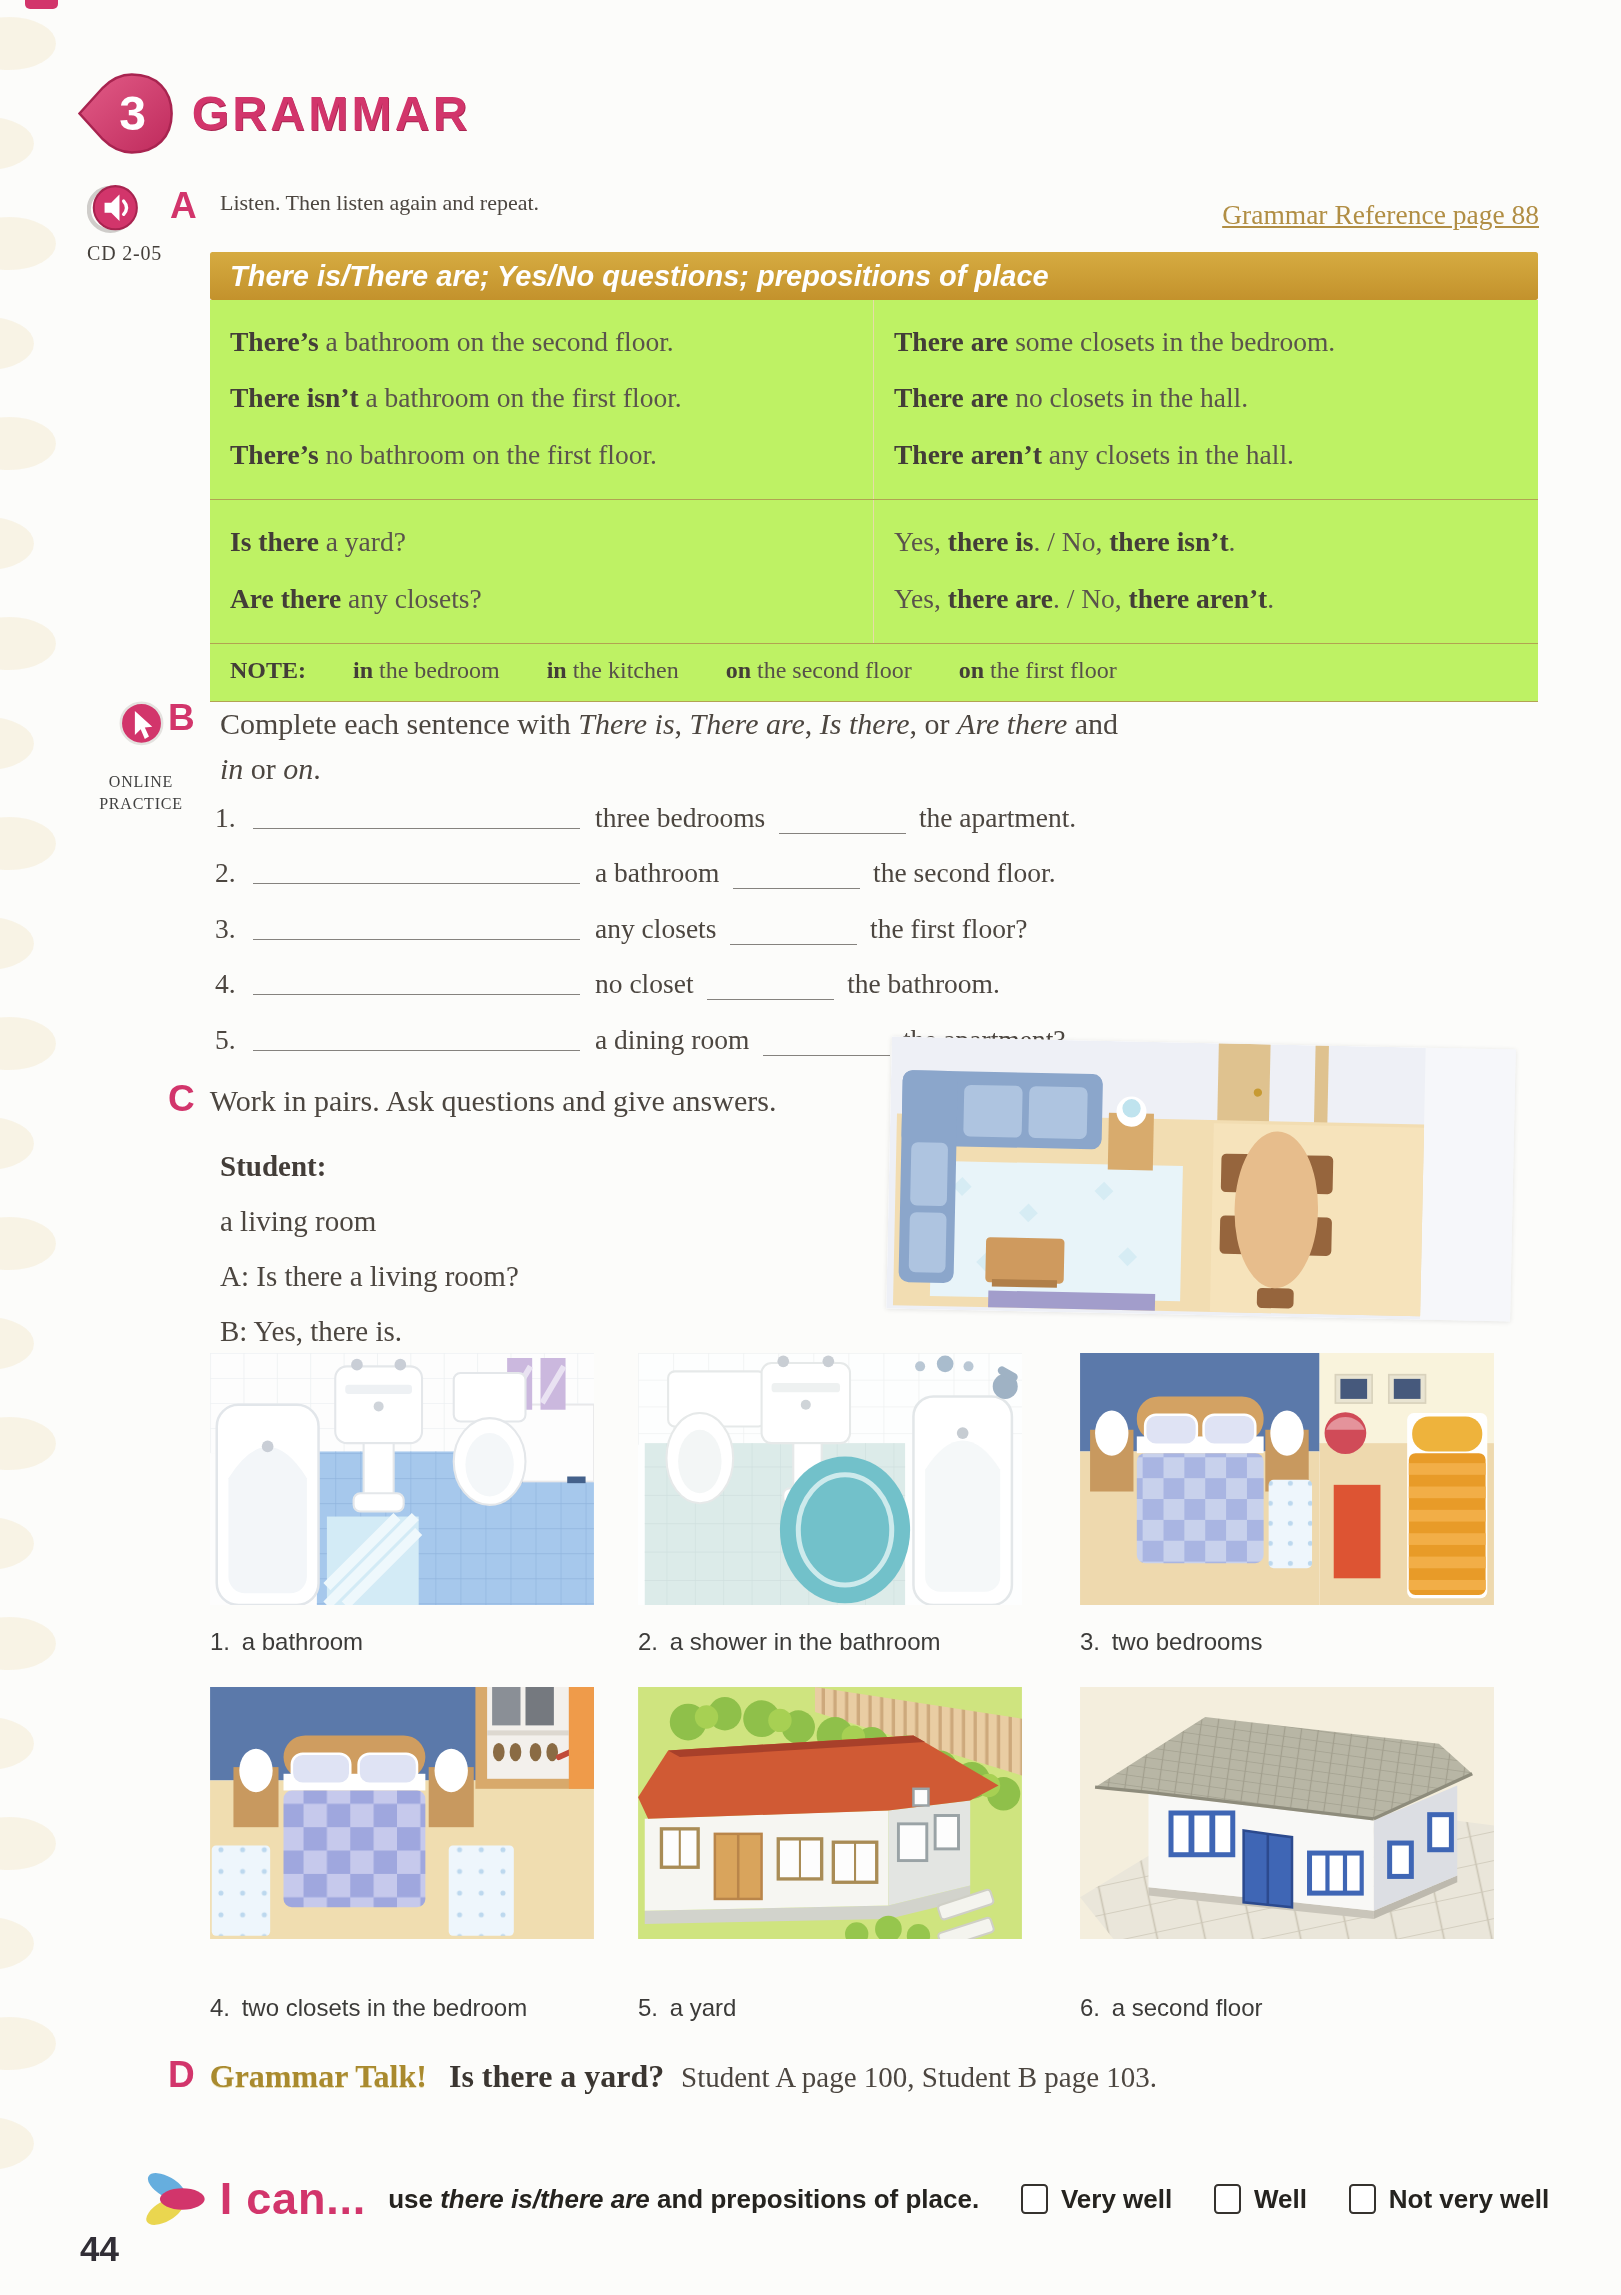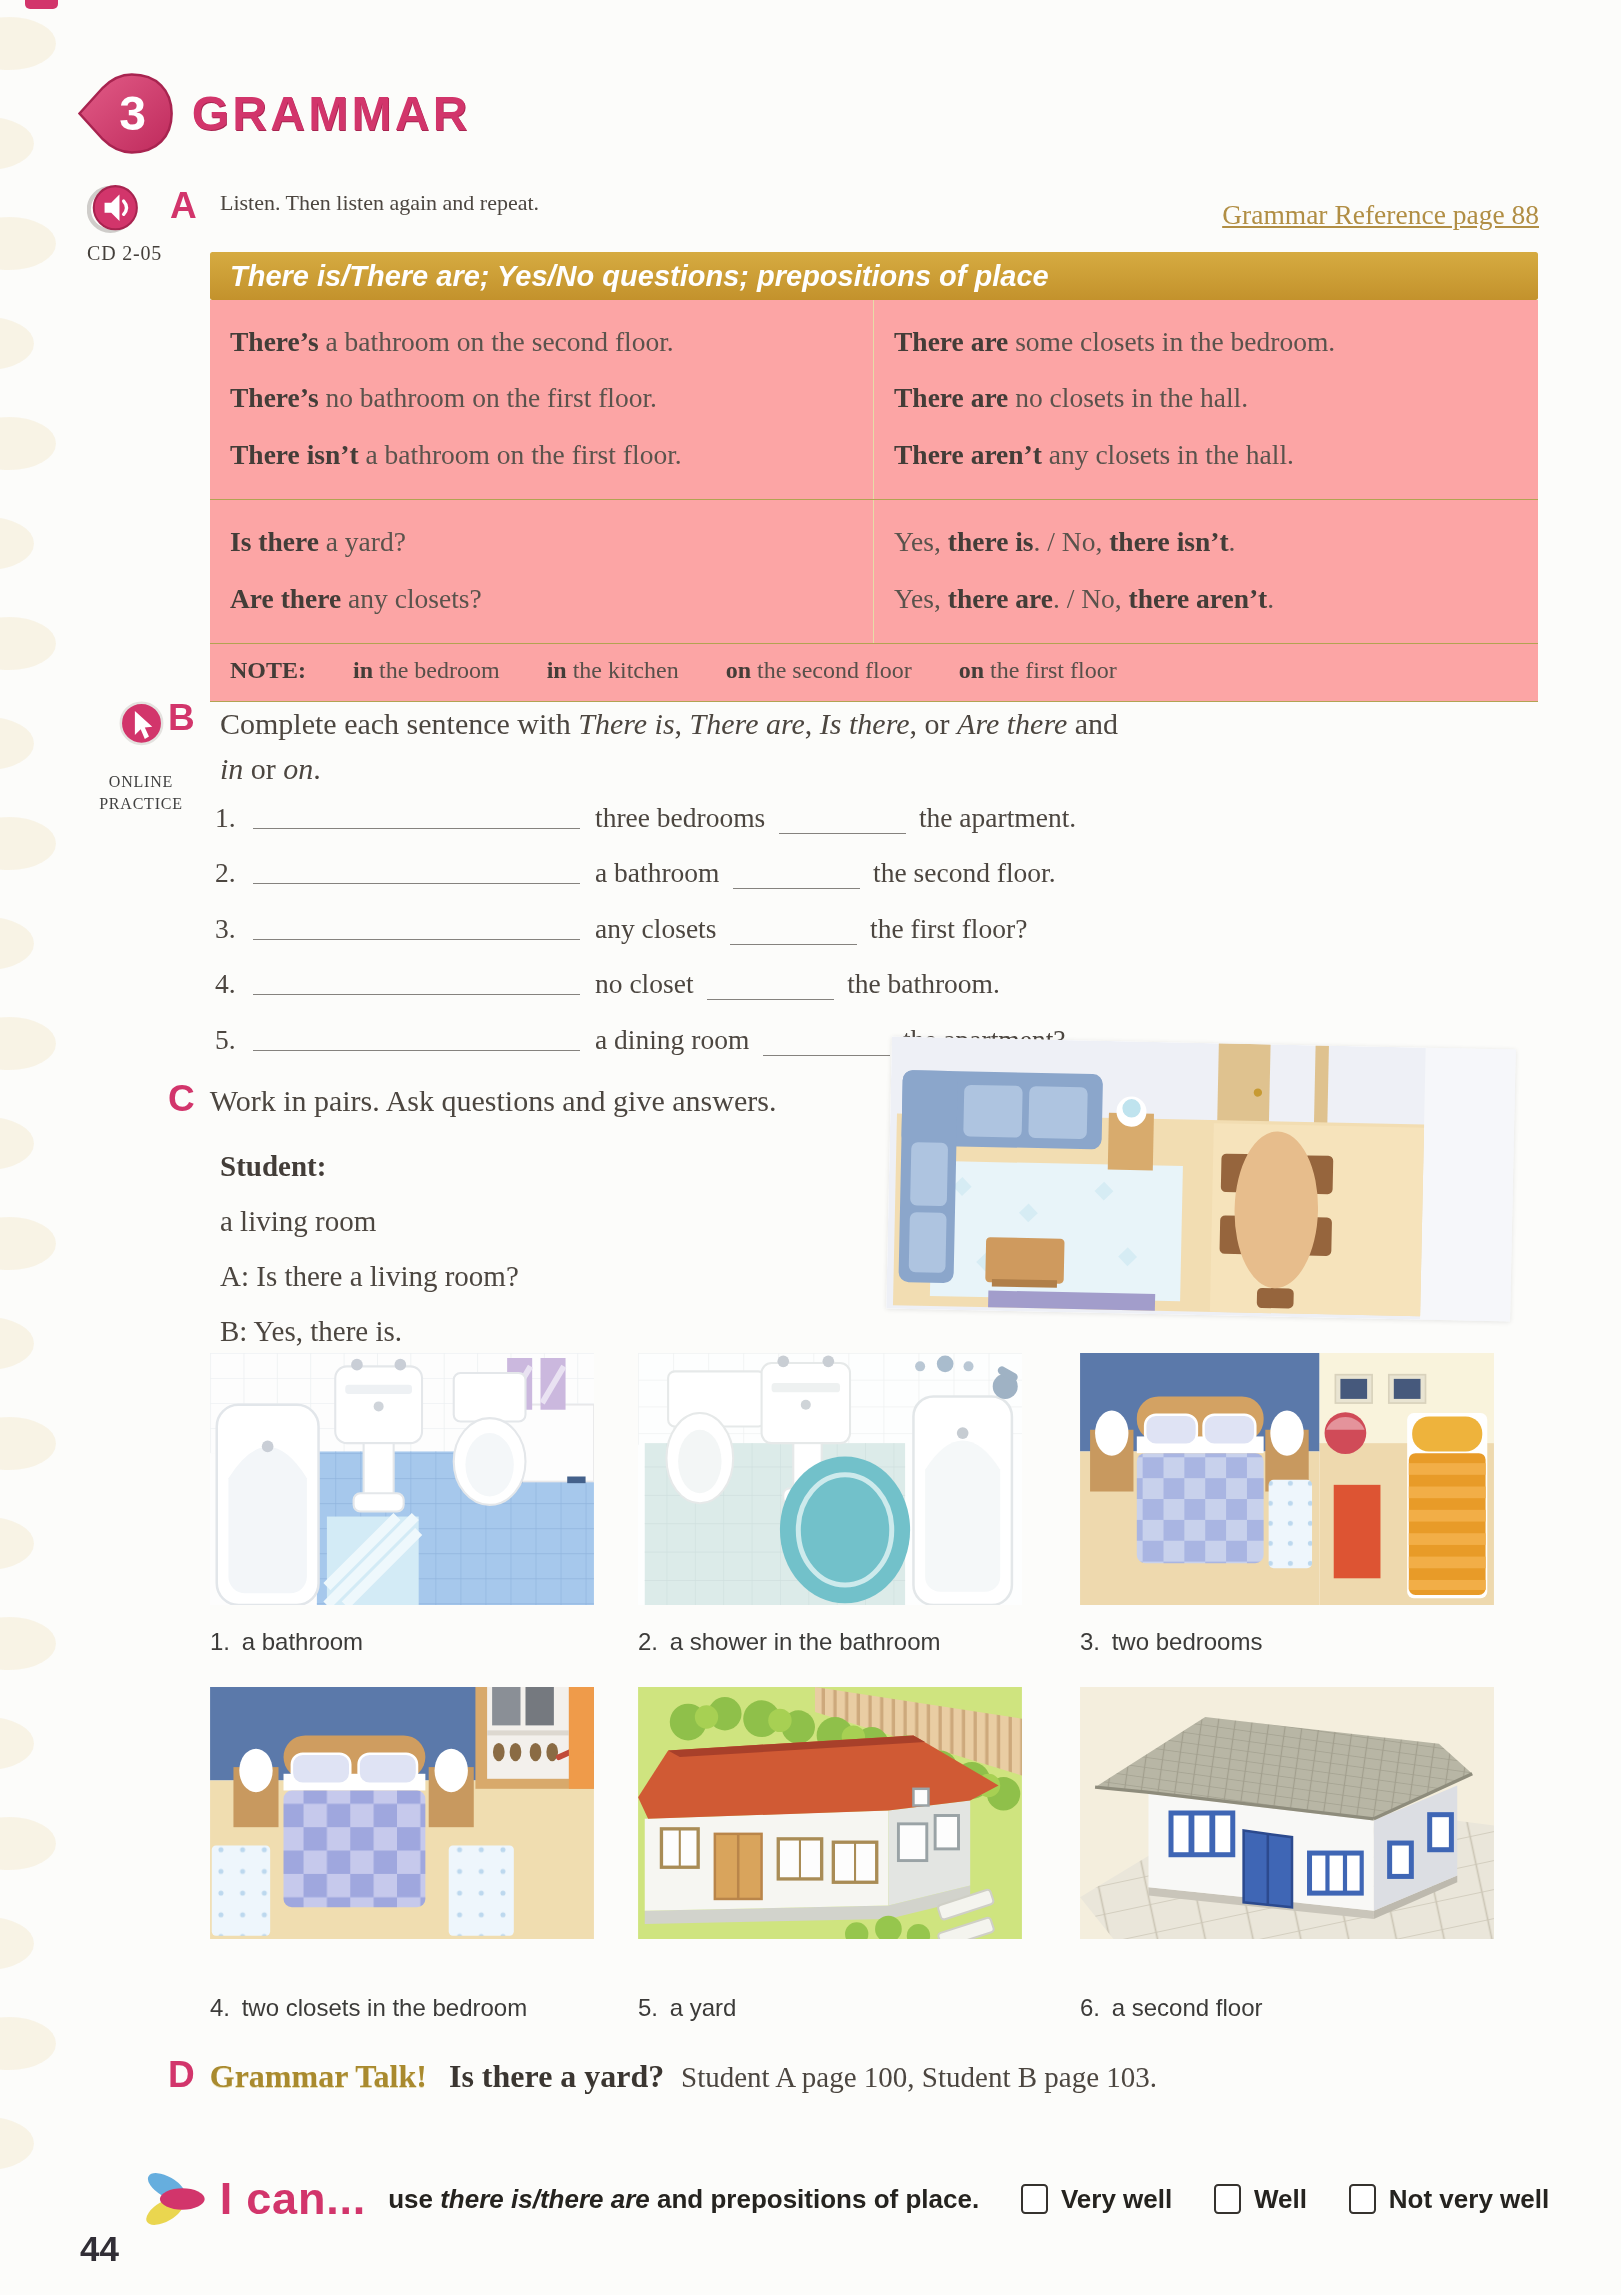--- a/index.html
+++ b/index.html
@@ -24,21 +24,21 @@
   .sec-letter{font-family:"Liberation Sans","DejaVu Sans",sans-serif;font-weight:bold;font-size:37px;color:#d2356b;}
   #a-letter{position:absolute;left:170px;top:185px;}
   #a-text{position:absolute;left:220px;top:190px;font-size:22px;color:#4c4640;}
   #ref-link{position:absolute;right:83px;top:199px;font-size:27.5px;color:#b18e44;text-decoration:underline;}
 
   
   #grammar-table{position:absolute;left:210px;top:252px;width:1328px;z-index:2;}
   .gt-header{height:48px;line-height:48px;background:linear-gradient(#d6ab41,#c3922c);
     color:#fff;font-family:"Liberation Sans","DejaVu Sans",sans-serif;font-weight:bold;font-style:italic;
     font-size:29px;padding-left:20px;border-radius:2.5px;}
-  .gt-body{background:#fca5a5;}
+  .gt-body{background:#bef264;}
   .gt-cols{display:flex;}
   .gt-col{width:50%;box-sizing:border-box;padding:25px 8.3px 5px 20px;}
   .gt-col.left{border-right:1.7px solid #e6dca8;}
   .sentence{margin:0 0 23.4px;font-size:27.5px;color:#5a534c;line-height:1.2;}
   .sentence b{color:#433d38;}
   .gt-divider{border:0;border-top:1.7px solid #b2a352;margin:0;}
   .gt-note{padding:13.3px 0 16.7px 20px;font-size:24px;color:#57504a;}
   .gt-note b{color:#433d38;}
   .note-item{margin-right:47px;}
 
@@ -147,22 +147,22 @@
 <div id="a-letter" class="sec-letter">A</div>
 <div id="a-text">Listen. Then listen again and repeat.</div>
 <div id="ref-link">Grammar Reference page 88</div>
 
 <div id="grammar-table">
   <div class="gt-header">There is/There are; Yes/No questions; prepositions of place</div>
   <div class="gt-body">
     <div class="gt-cols">
       <div class="gt-col left">
         <p class="sentence"><b>There’s</b><span> a bathroom on the second floor.</span></p>
+        <p class="sentence"><b>There isn’t</b><span> a bathroom on the first floor.</span></p>
         <p class="sentence"><b>There’s</b><span> no bathroom on the first floor.</span></p>
-        <p class="sentence"><b>There isn’t</b><span> a bathroom on the first floor.</span></p>
       </div>
       <div class="gt-col">
         <p class="sentence"><b>There are</b><span> some closets in the bedroom.</span></p>
         <p class="sentence"><b>There are</b><span> no closets in the hall.</span></p>
         <p class="sentence"><b>There aren’t</b><span> any closets in the hall.</span></p>
       </div>
     </div>
     <hr class="gt-divider">
     <div class="gt-cols">
       <div class="gt-col left">

